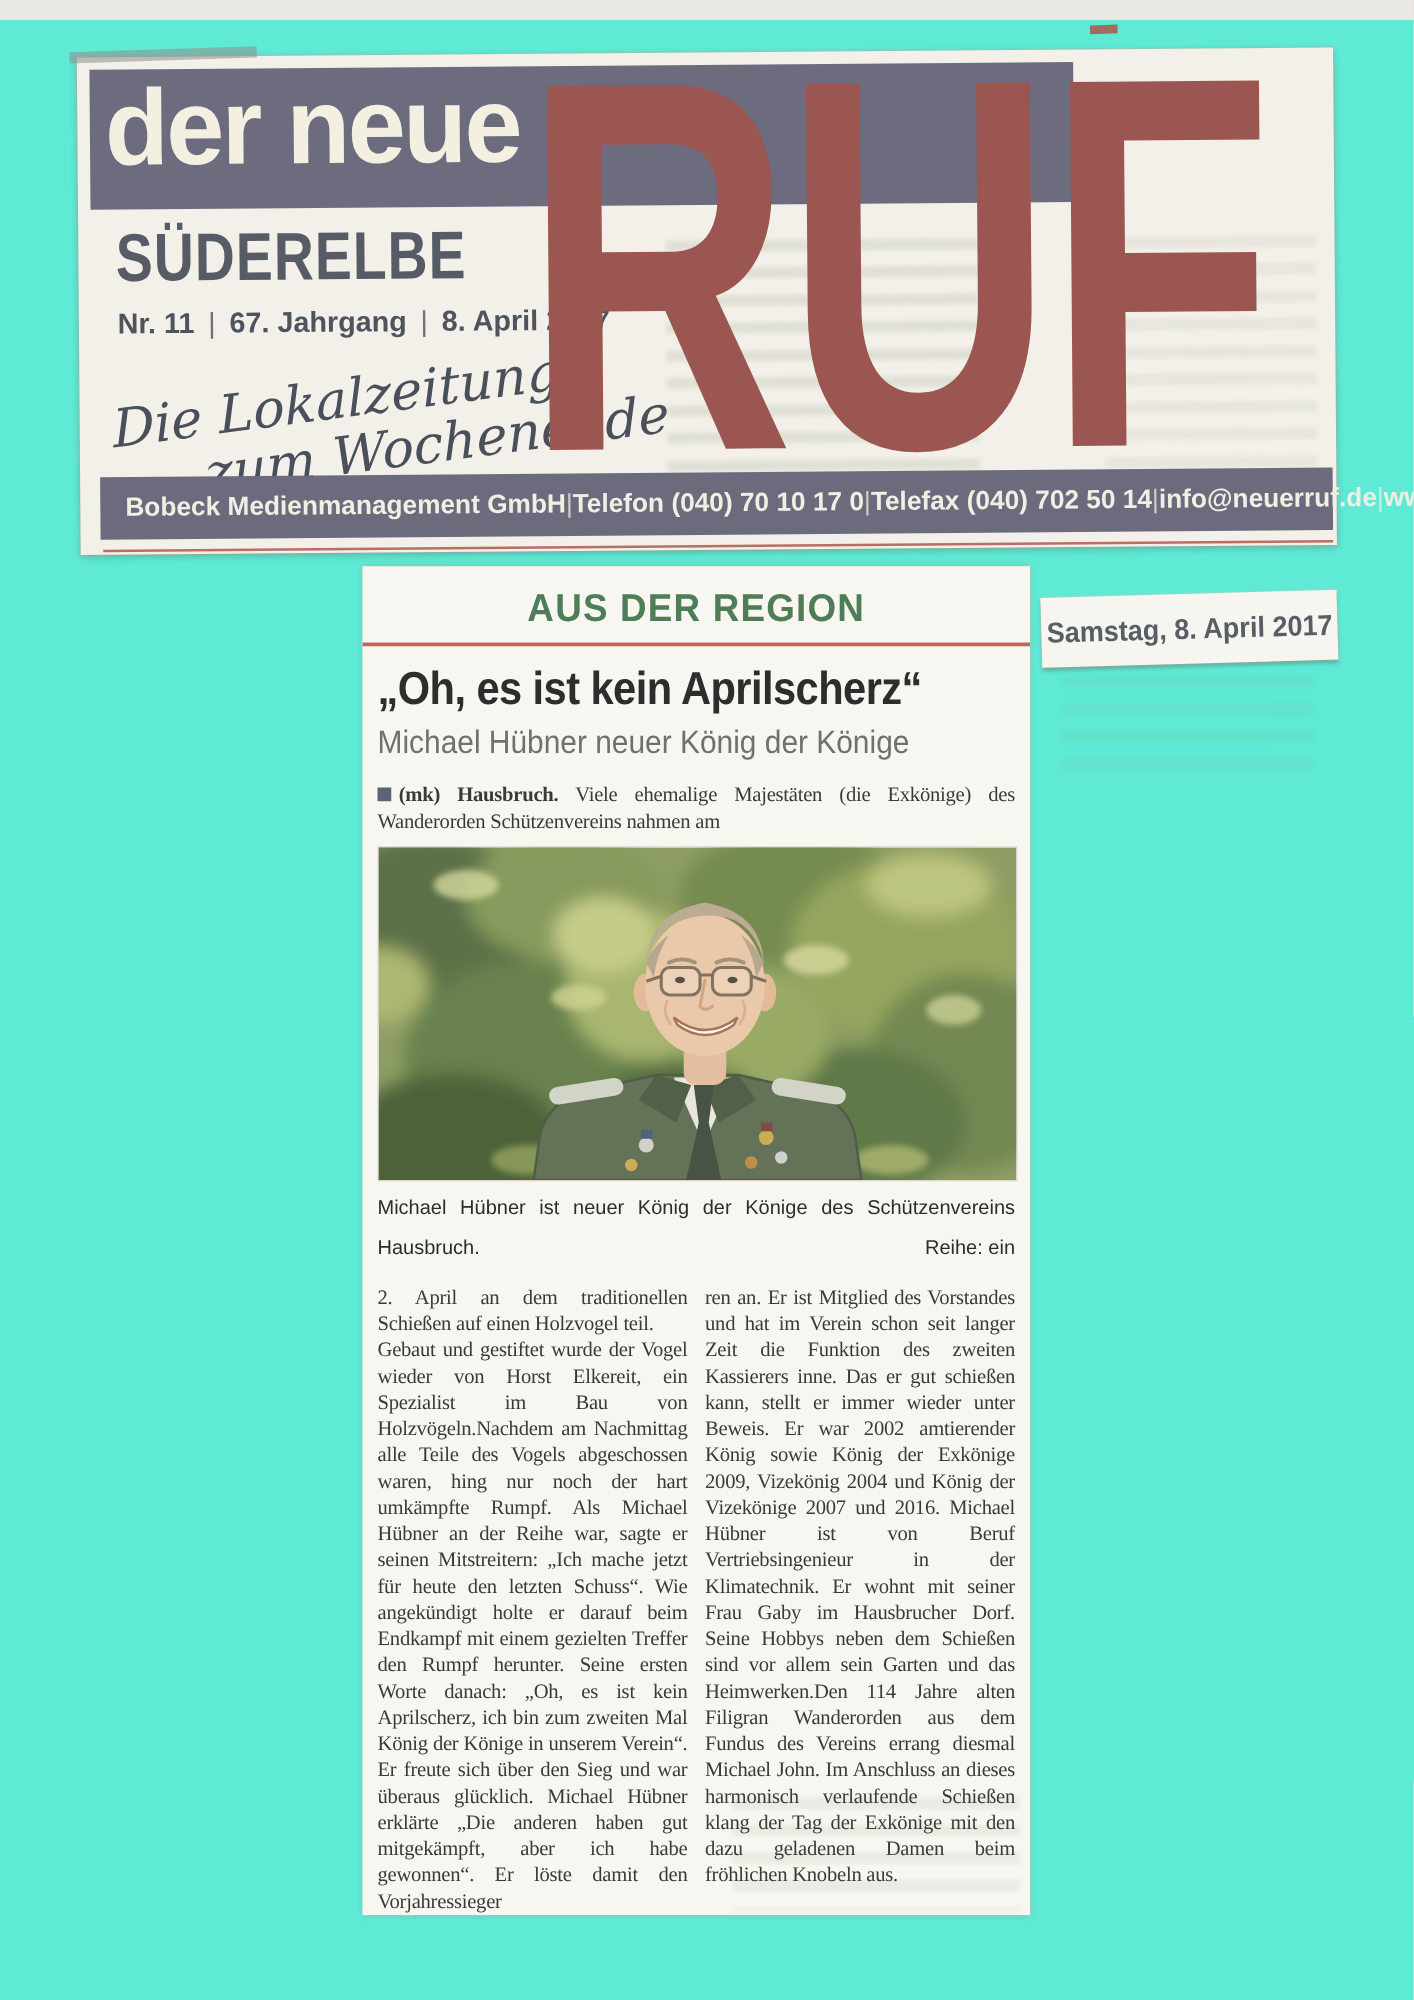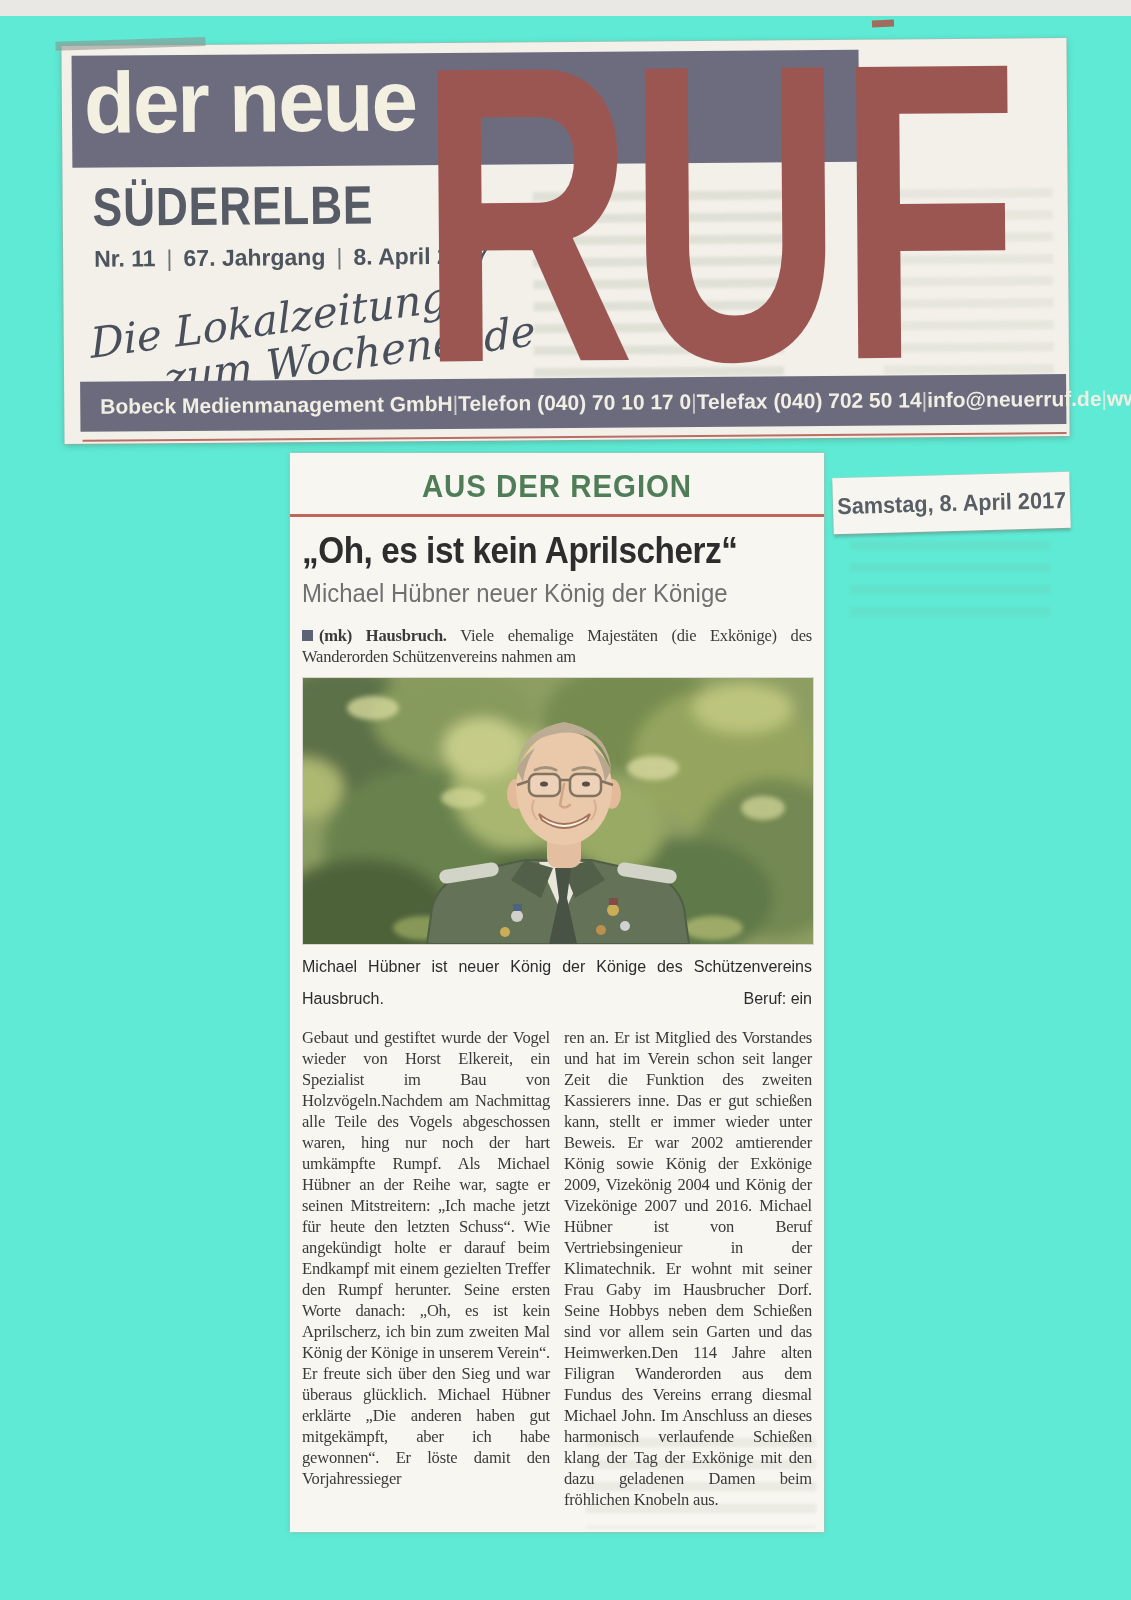--- a/index.html
+++ b/index.html
@@ -255,25 +255,26 @@
             <path d="M236 136 Q261 156 287 136 L284 142 Q261 158 239 142 Z" fill="#fdf6ea" stroke="#a06a50" stroke-width="2"></path>
             <path d="M231 122 Q226 132 234 142" stroke="#d8ab8a" stroke-width="2" fill="none"></path>
             <path d="M291 122 Q296 132 288 142" stroke="#d8ab8a" stroke-width="2" fill="none"></path>
           </g>
           <rect x="0" y="0" width="510" height="266" fill="rgba(245,243,225,.07)"></rect>
         </svg>
       </div>
 
       <div class="caption">
         <span>Michael Hübner ist neuer König der Könige des Schützenvereins Hausbruch.</span>
-        <span class="credit">Beruf: ein</span>
+        <span class="credit">Reihe: ein</span>
       </div>
 
       <div class="cols">
         <div class="col">
+          <p>2. April an dem traditionellen Schießen auf einen Holzvogel teil.</p>
           <p>Gebaut und gestiftet wurde der Vogel wieder von Horst Elkereit, ein Spezialist im Bau von Holzvögeln.Nachdem am Nachmittag alle Teile des Vogels abgeschossen waren, hing nur noch der hart umkämpfte Rumpf. Als Michael Hübner an der Reihe war, sagte er seinen Mitstreitern: „Ich mache jetzt für heute den letzten Schuss“. Wie angekündigt holte er darauf beim Endkampf mit einem gezielten Treffer den Rumpf herunter. Seine ersten Worte danach: „Oh, es ist kein Aprilscherz, ich bin zum zweiten Mal König der Könige in unserem Verein“. Er freute sich über den Sieg und war überaus glücklich. Michael Hübner erklärte „Die anderen haben gut mitgekämpft, aber ich habe gewonnen“. Er löste damit den Vorjahressieger</p>
         </div>
         <div class="col">
           <p>ren an. Er ist Mitglied des Vorstandes und hat im Verein schon seit langer Zeit die Funktion des zweiten Kassierers inne. Das er gut schießen kann, stellt er immer wieder unter Beweis. Er war 2002 amtierender König sowie König der Exkönige 2009, Vizekönig 2004 und König der Vizekönige 2007 und 2016. Michael Hübner ist von Beruf Vertriebsingenieur in der Klimatechnik. Er wohnt mit seiner Frau Gaby im Hausbrucher Dorf. Seine Hobbys neben dem Schießen sind vor allem sein Garten und das Heimwerken.Den 114 Jahre alten Filigran Wanderorden aus dem Fundus des Vereins errang diesmal Michael John. Im Anschluss an dieses harmonisch verlaufende Schießen klang der Tag der Exkönige mit den dazu geladenen Damen beim fröhlichen Knobeln aus.</p>
         </div>
       </div>
 
     </div>
   </div>
 

